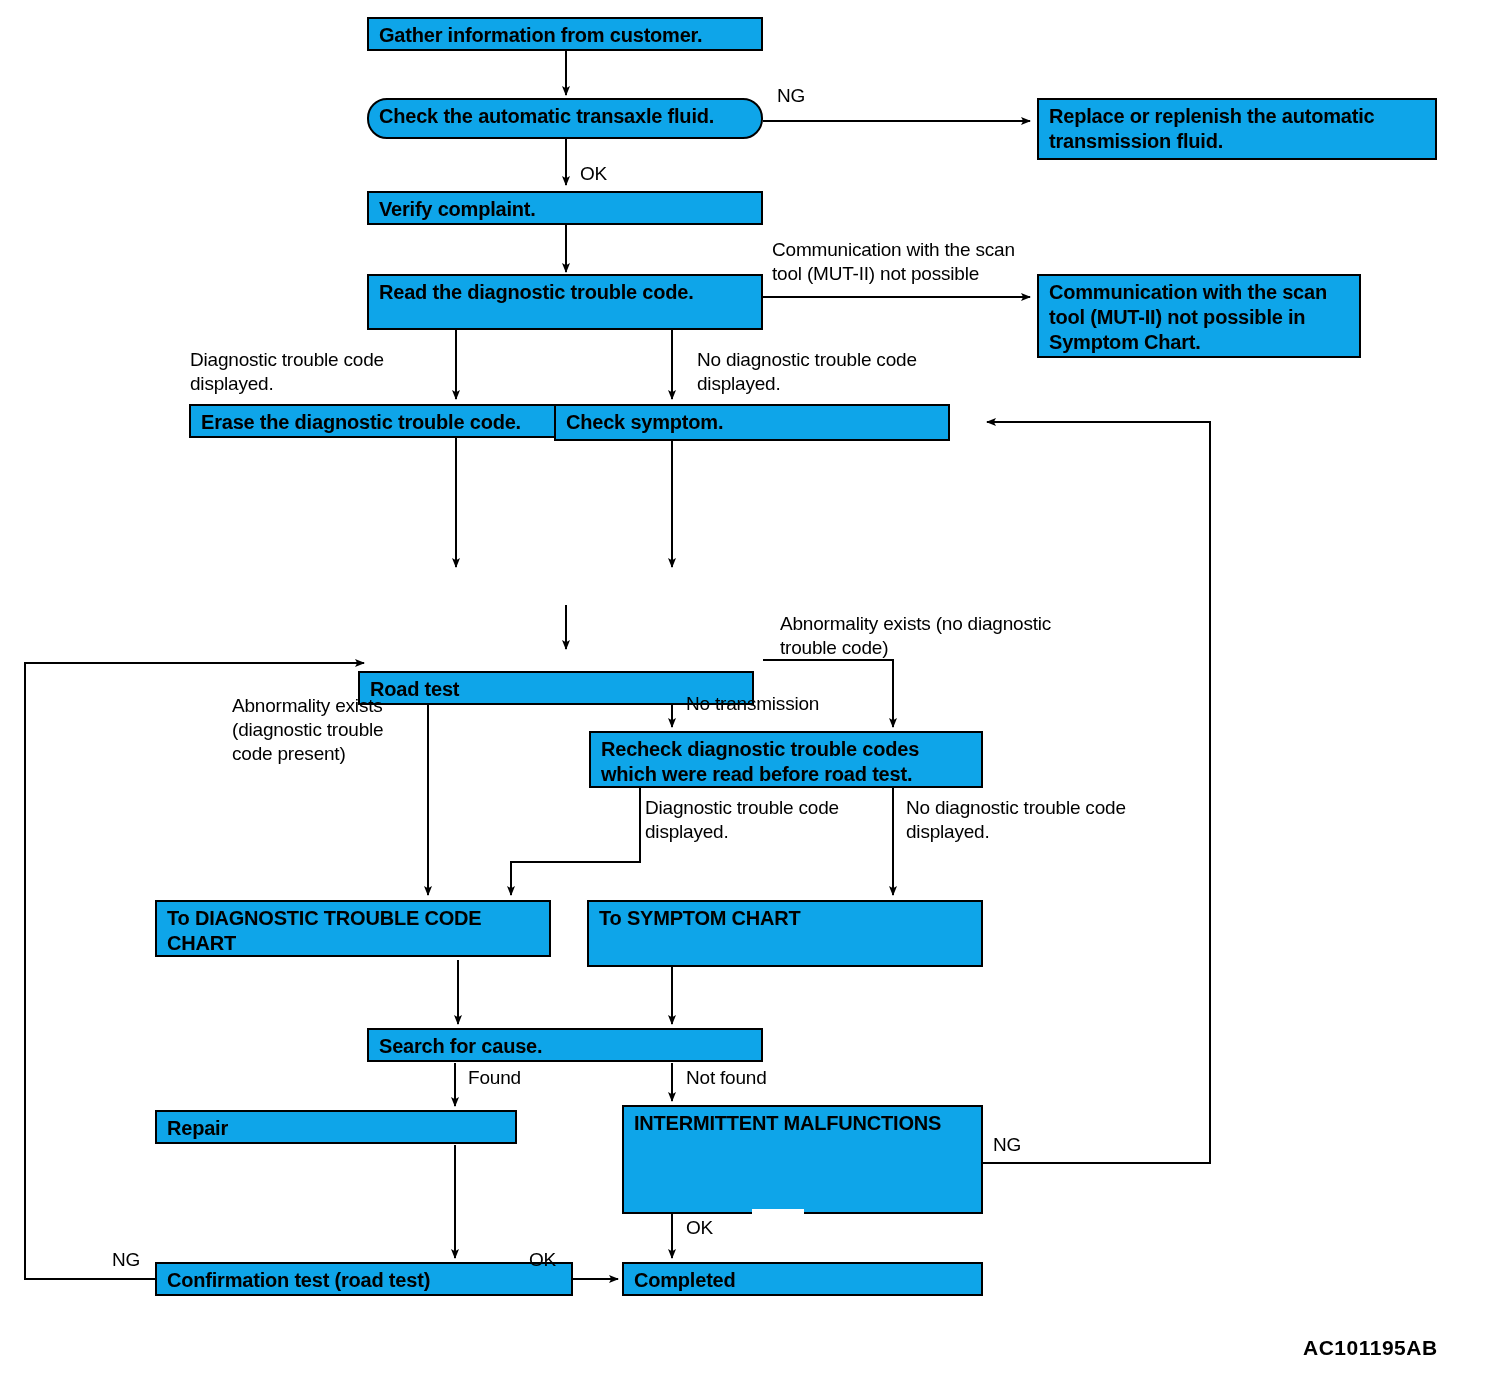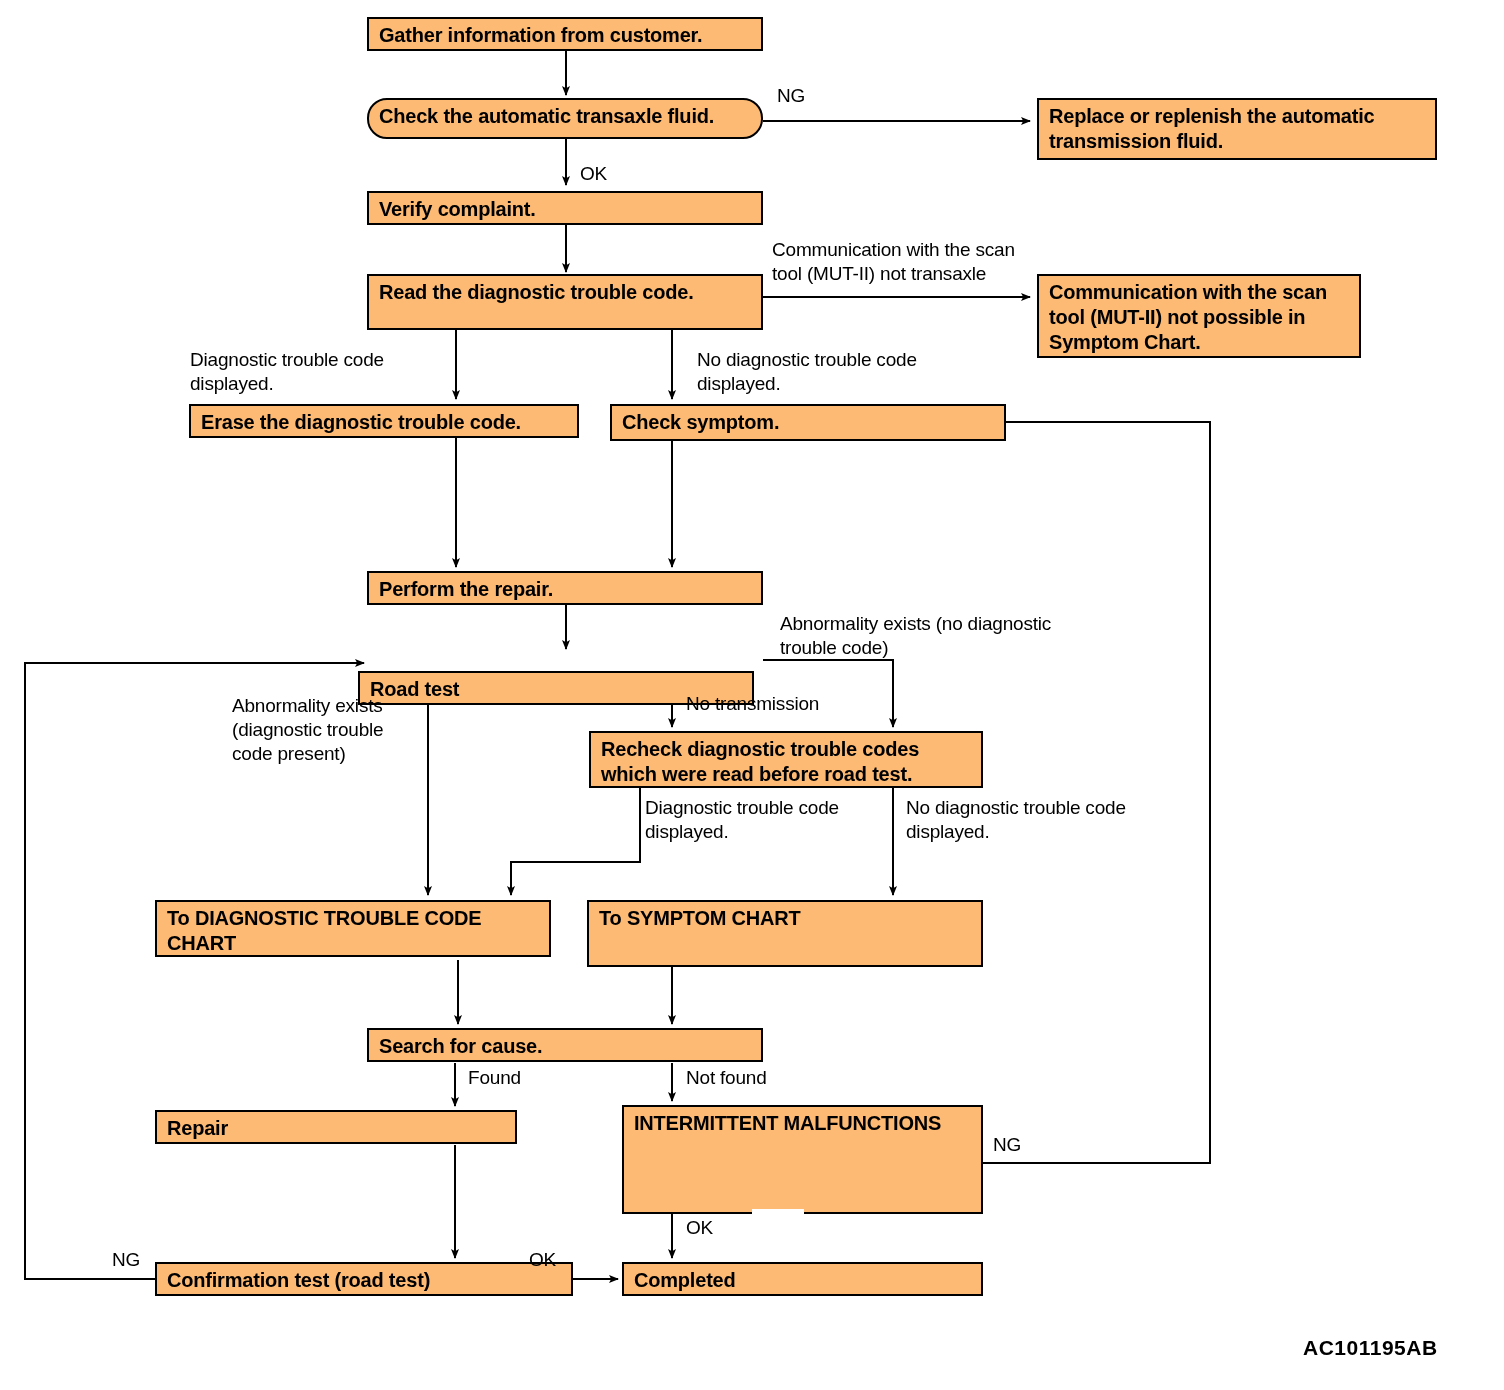--- a/index.html
+++ b/index.html
@@ -15,21 +15,21 @@
     position: relative;
     width: 1504px;
     height: 1390px;
     background: #ffffff;
     overflow: hidden;
   }
   .node {
     position: absolute;
     box-sizing: border-box;
     border: 2px solid #000000;
-    background: #fdba74;
+    background: #0ea5e9;
     font-weight: bold;
     font-size: 20px;
     line-height: 25px;
     padding: 4px 0 0 10px;
     letter-spacing: -0.2px;
     z-index: 3;
   }
   .node.tall {
     padding-top: 4px;
   }
@@ -150,27 +150,24 @@
   </div>
 
   <div class="node" style="left:1037px; top:274px; width:324px; height:84px; padding-right:8px;">
     <span>Communication with the scan tool (MUT-II) not possible in Symptom Chart.</span>
   </div>
 
   <div class="node" style="left:189px; top:404px; width:390px; height:34px;">
     <span>Erase the diagnostic trouble code.</span>
   </div>
 
-  <div class="node" style="left:610px; top:404px; width:396px; height:37px;">
+  <div class="node" style="left:554px; top:404px; width:396px; height:37px;">
     <span>Check symptom.</span>
   </div>
 
-  <div class="node" style="left:367px; top:571px; width:396px; height:34px;">
-    <span>Perform the repair.</span>
-  </div>
 
   <div class="node" style="left:358px; top:653px; width:396px; height:34px;margin-top:18px;">
     <span>Road test</span>
   </div>
 
   <div class="node" style="left:589px; top:731px; width:394px; height:57px; padding-right:8px;">
     <span>Recheck diagnostic trouble codes which were read before road test.</span>
   </div>
 
   <div class="node" style="left:155px; top:900px; width:396px; height:57px; padding-right:8px;">
@@ -199,21 +196,21 @@
 
   <div class="node" style="left:622px; top:1262px; width:361px; height:34px;">
     <span>Completed</span>
   </div>
 
   <div class="label" style="left:777px; top:84px;">NG</div>
 
   <div class="label" style="left:580px; top:162px;">OK</div>
 
   <div class="label" style="left:772px; top:238px;">Communication with the scan
-tool (MUT-II) not transaxle</div>
+tool (MUT-II) not possible</div>
 
   <div class="label" style="left:190px; top:348px;">Diagnostic trouble code
 displayed.</div>
 
   <div class="label" style="left:697px; top:348px;">No diagnostic trouble code
 displayed.</div>
 
   <div class="label" style="left:780px; top:612px;">Abnormality exists (no diagnostic
 trouble code)</div>
 

